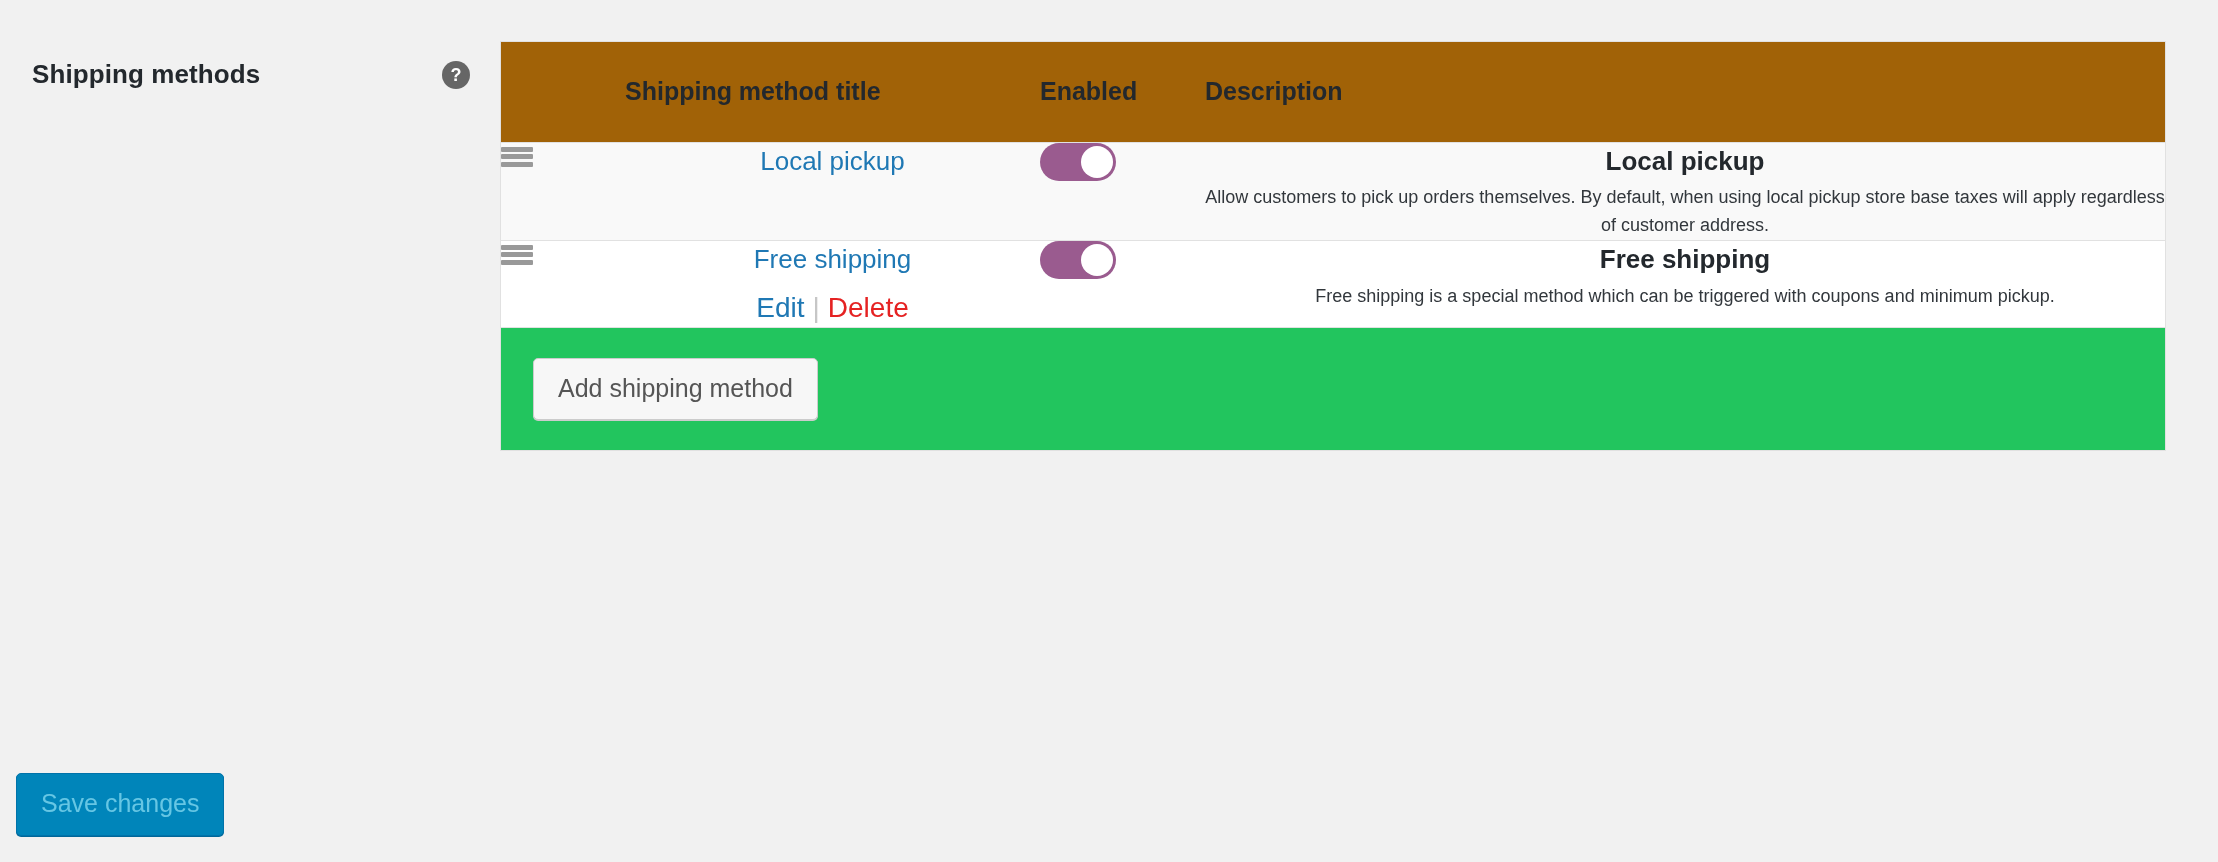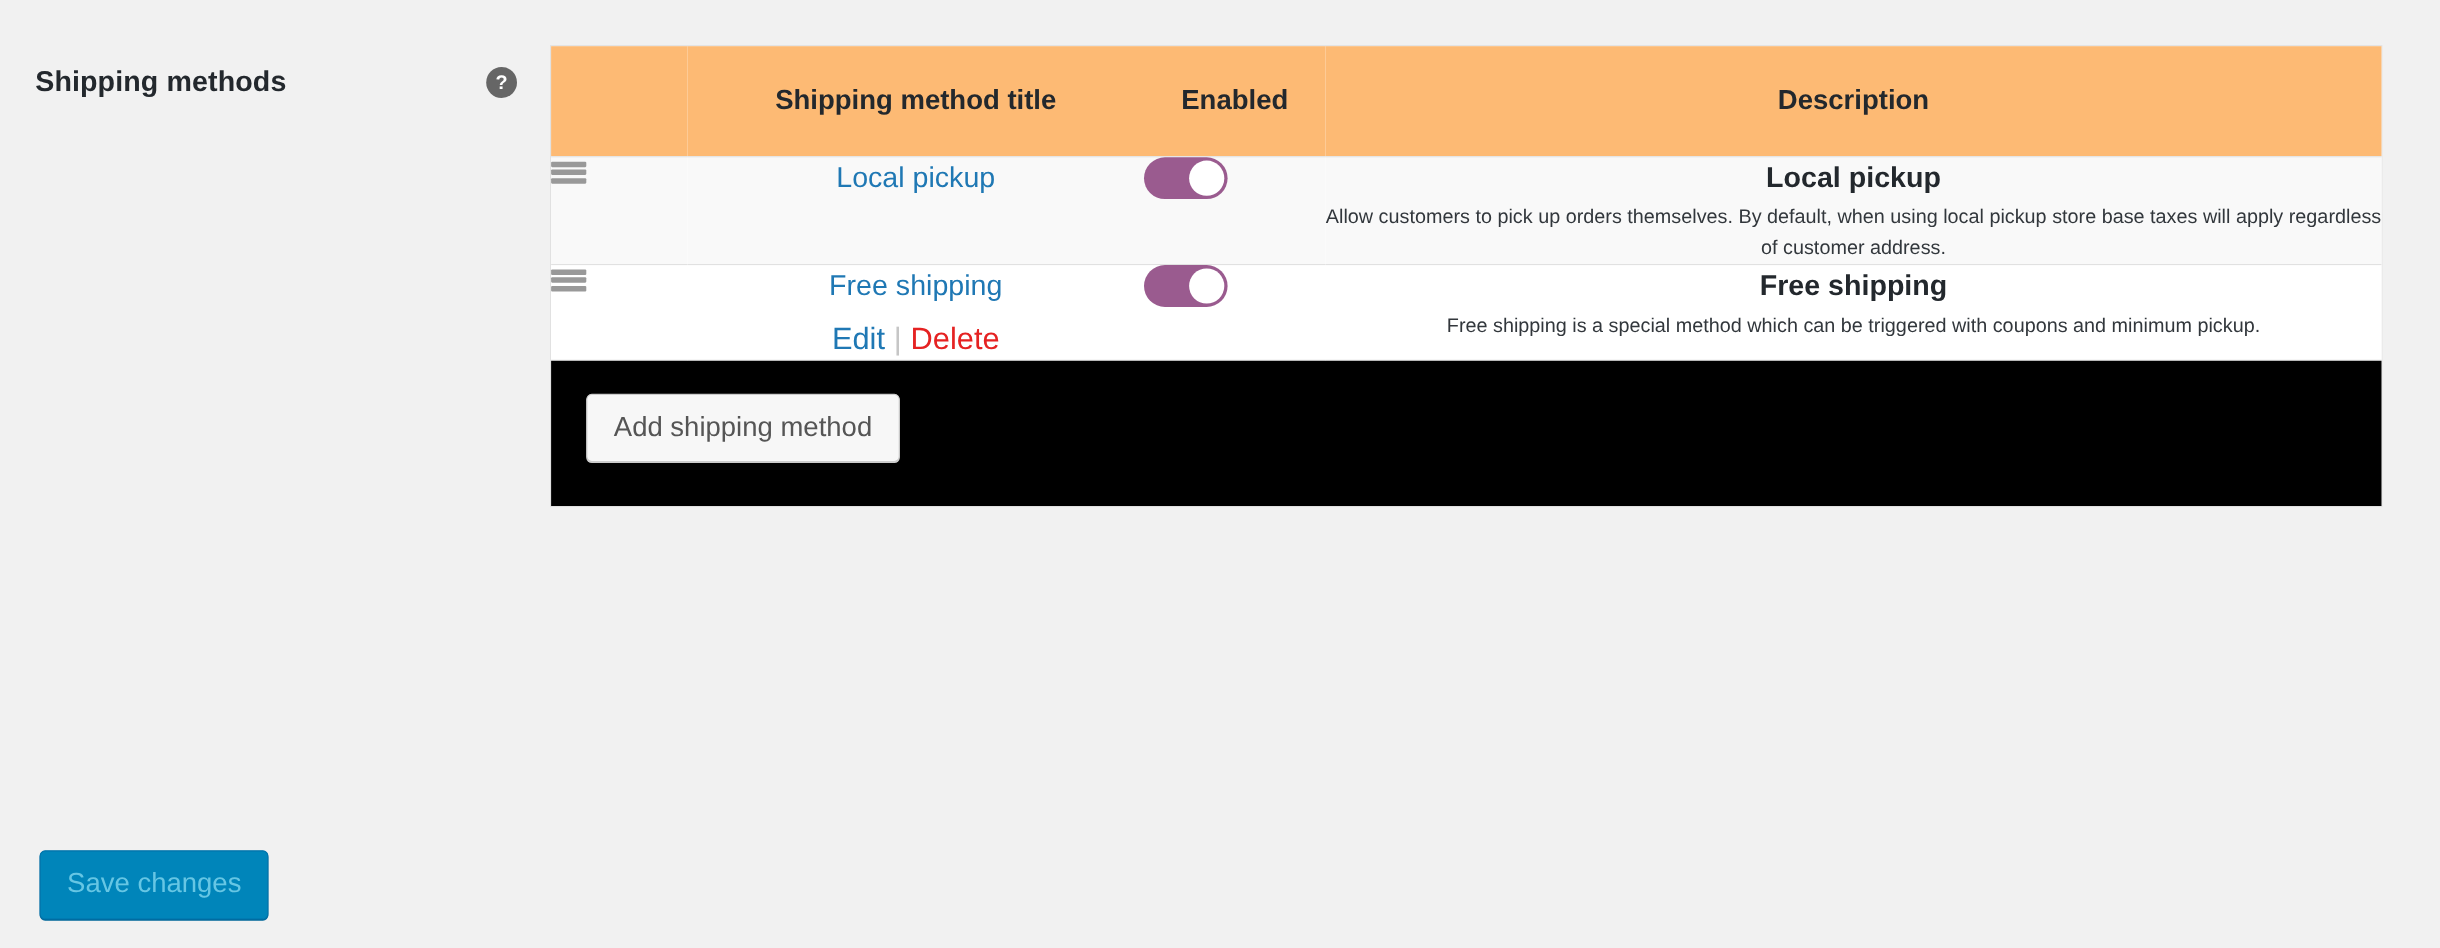--- a/index.html
+++ b/index.html
@@ -69,29 +69,29 @@
     width: 1666px;
     background: #ffffff;
     border: 1px solid #e1e1e1;
   }
   table.shipping-methods {
     width: 100%;
     border-collapse: collapse;
     table-layout: fixed;
   }
   table.shipping-methods th {
-    text-align: center;
+    text-align: left;
     font-size: 25px;
     font-weight: bold;
     color: #23282d;
     padding: 0;
     height: 100px;
     vertical-align: middle;
     border-bottom: 1px solid #e1e1e1;
-    background: #fdba74;
+    background: #a16207;
   }
   .col-sort   { width: 124px; }
   .col-title  { width: 415px; }
   .col-enable { width: 165px; }
   .col-desc   { width: auto; }
 
   th.th-title  { padding-left: 0; }
   th.th-enable { padding-left: 0; }
   th.th-desc   { padding-left: 0; }
 
@@ -188,41 +188,41 @@
   }
   .desc-body {
     font-size: 18px;
     color: #32373c;
     line-height: 1.55;
     max-width: 960px;
   }
 
   
   .panel-footer {
-    padding: 30px 0 40px 32px;
-    background: #000000;
+    padding: 30px 0 30px 32px;
+    background: #22c55e;
   }
   .button-secondary {
     display: inline-block;
     font-family: "Liberation Sans", sans-serif;
     font-size: 25px;
     line-height: 1;
     color: #555555;
     background: #f7f7f7;
     border: 1px solid #cccccc;
     border-radius: 5px;
     padding: 17px 24px 18px 24px;
     cursor: pointer;
     box-shadow: 0 1px 0 #cccccc;
   }
 
   
   .save-wrap {
     position: absolute;
-    left: 36px;
+    left: 16px;
     top: 773px;
   }
   .button-primary {
     display: inline-block;
     font-family: "Liberation Sans", sans-serif;
     font-size: 25px;
     line-height: 1;
     color: #66c6e4;
     background: #0085ba;
     border: 1px solid #0073aa;

